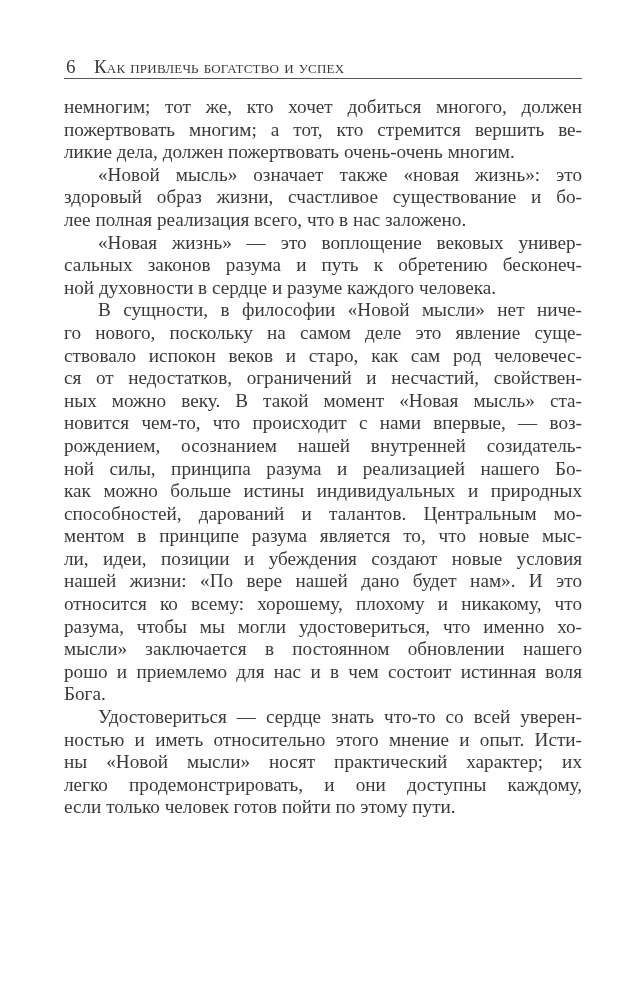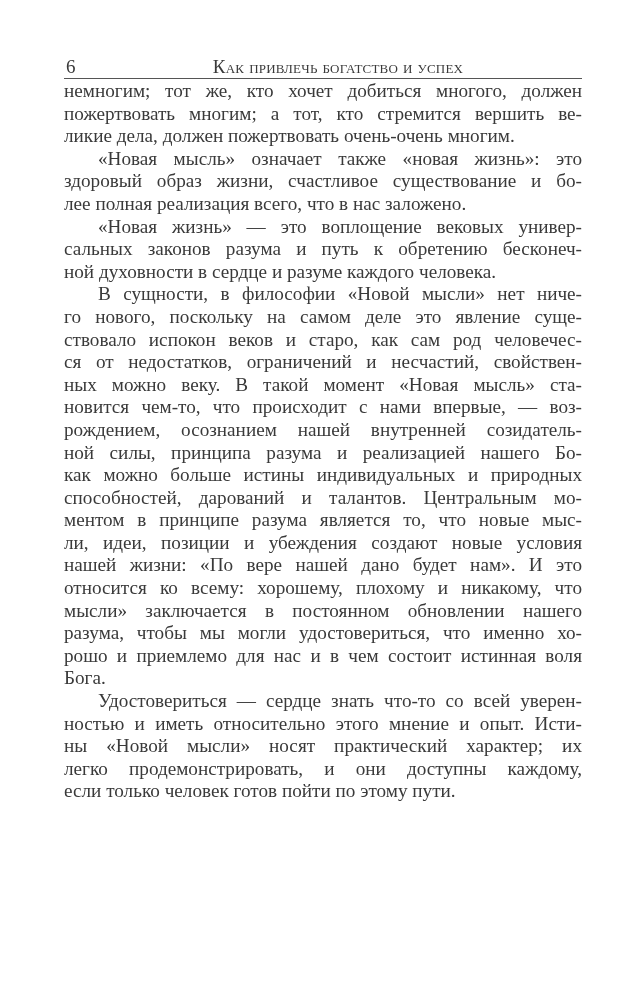--- a/index.html
+++ b/index.html
@@ -8,24 +8,24 @@
     font-family:"Liberation Serif","DejaVu Serif",serif; color:#3a3a3a;
   }
   .page { position:relative; width:631px; height:1001px; }
   .header {
     position:absolute; left:64px; top:56px; width:518px; height:22px;
     border-bottom:1.5px solid #555;
     font-size:19px; line-height:22px;
   }
   .page-number { position:absolute; left:2px; top:0; }
   .running-title {
-    position:absolute; left:0; right:0; top:0; text-align:center;
+    position:absolute; left:0; right:0; top:0; 
     font-variant:small-caps; letter-spacing:0.2px; padding-left:30px;
   }
-  .body-text { position:absolute; left:64px; top:80px; width:518px; }
+  .body-text { position:absolute; left:64px; top:96px; width:518px; }
   .line {
     height:22.6px; line-height:22.6px; font-size:19.2px;
     white-space:nowrap; text-align:justify; text-align-last:justify;
   }
   .line.last { text-align-last:left; }
   .line.indent { padding-left:34px; }
 </style>
 </head>
 <body>
 
@@ -35,21 +35,21 @@
     <span class="running-title">Как привлечь богатство и успех</span>
   </div>
 
   <div class="body-text" id="body-text">
       <div>
         <div class="line">немногим; тот же, кто хочет добиться многого, должен</div>
         <div class="line">пожертвовать многим; а тот, кто стремится вершить ве-</div>
         <div class="line last">ликие дела, должен пожертвовать очень-очень многим.</div>
       </div>
       <div>
-        <div class="line indent">«Новая мысль» означает также «новая жизнь»: это</div>
+        <div class="line indent">«Новой мысль» означает также «новая жизнь»: это</div>
         <div class="line">здоровый образ жизни, счастливое существование и бо-</div>
         <div class="line last">лее полная реализация всего, что в нас заложено.</div>
       </div>
       <div>
         <div class="line indent">«Новая жизнь» — это воплощение вековых универ-</div>
         <div class="line">сальных законов разума и путь к обретению бесконеч-</div>
         <div class="line last">ной духовности в сердце и разуме каждого человека.</div>
       </div>
       <div>
         <div class="line indent">В сущности, в философии «Новой мысли» нет ниче-</div>
@@ -59,22 +59,22 @@
         <div class="line">ных можно веку. В такой момент «Новая мысль» ста-</div>
         <div class="line">новится чем-то, что происходит с нами впервые, — воз-</div>
         <div class="line">рождением, осознанием нашей внутренней созидатель-</div>
         <div class="line">ной силы, принципа разума и реализацией нашего Бо-</div>
         <div class="line">как можно больше истины индивидуальных и природных</div>
         <div class="line">способностей, дарований и талантов. Центральным мо-</div>
         <div class="line">ментом в принципе разума является то, что новые мыс-</div>
         <div class="line">ли, идеи, позиции и убеждения создают новые условия</div>
         <div class="line">нашей жизни: «По вере нашей дано будет нам». И это</div>
         <div class="line">относится ко всему: хорошему, плохому и никакому, что</div>
+        <div class="line">разума, чтобы мы могли удостовериться, что именно хо-</div>
         <div class="line">мысли» заключается в постоянном обновлении нашего</div>
-        <div class="line">разума, чтобы мы могли удостовериться, что именно хо-</div>
         <div class="line">рошо и приемлемо для нас и в чем состоит истинная воля</div>
         <div class="line last">Бога.</div>
       </div>
       <div>
         <div class="line indent">Удостовериться — сердце знать что-то со всей уверен-</div>
         <div class="line">ностью и иметь относительно этого мнение и опыт. Исти-</div>
         <div class="line">ны «Новой мысли» носят практический характер; их</div>
         <div class="line">легко продемонстрировать, и они доступны каждому,</div>
         <div class="line last">если только человек готов пойти по этому пути.</div>
       </div>

